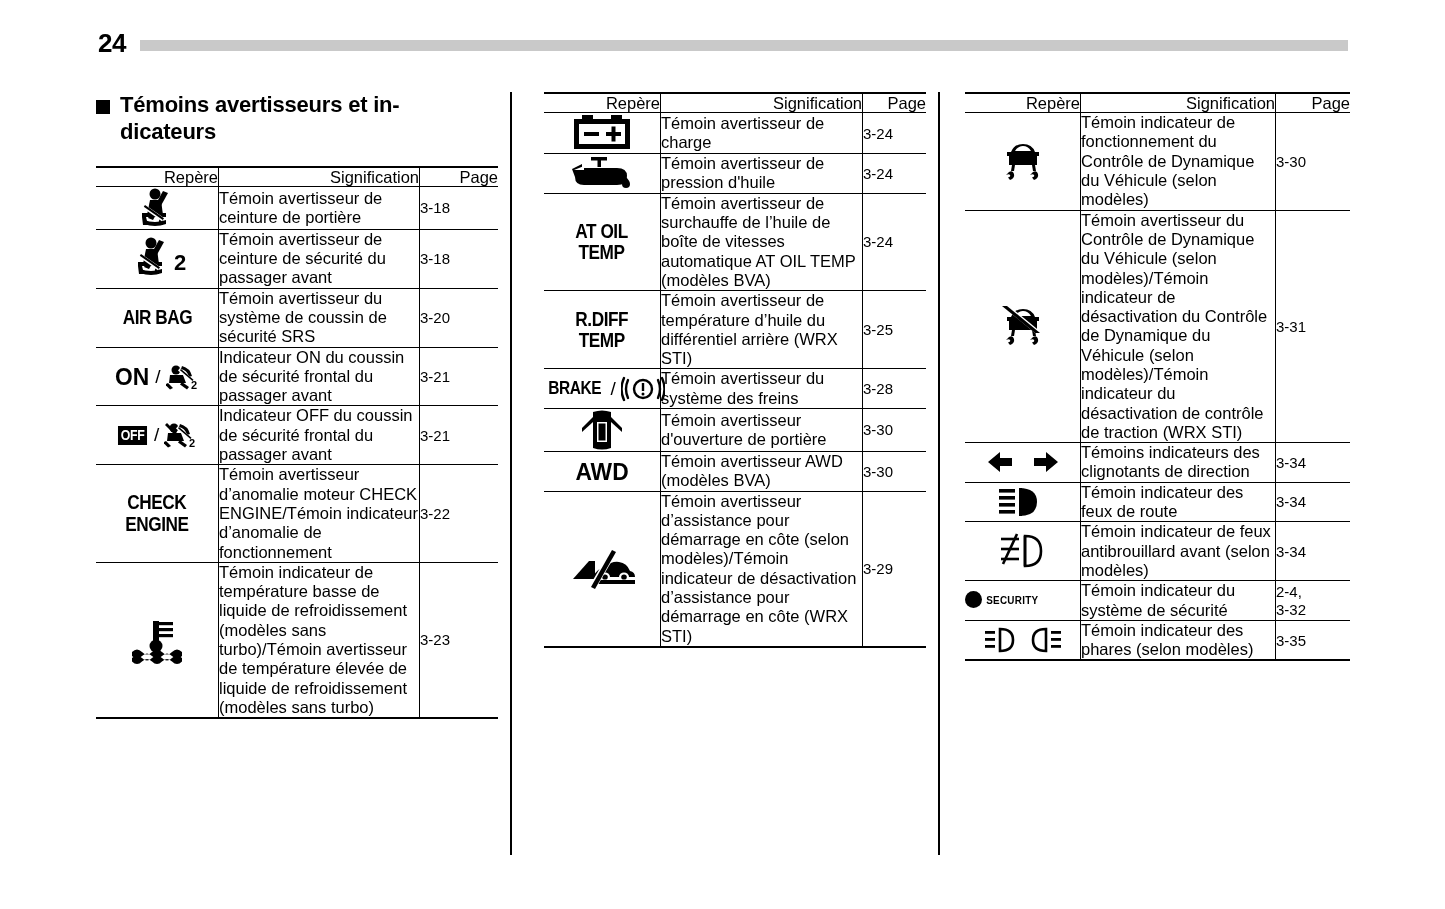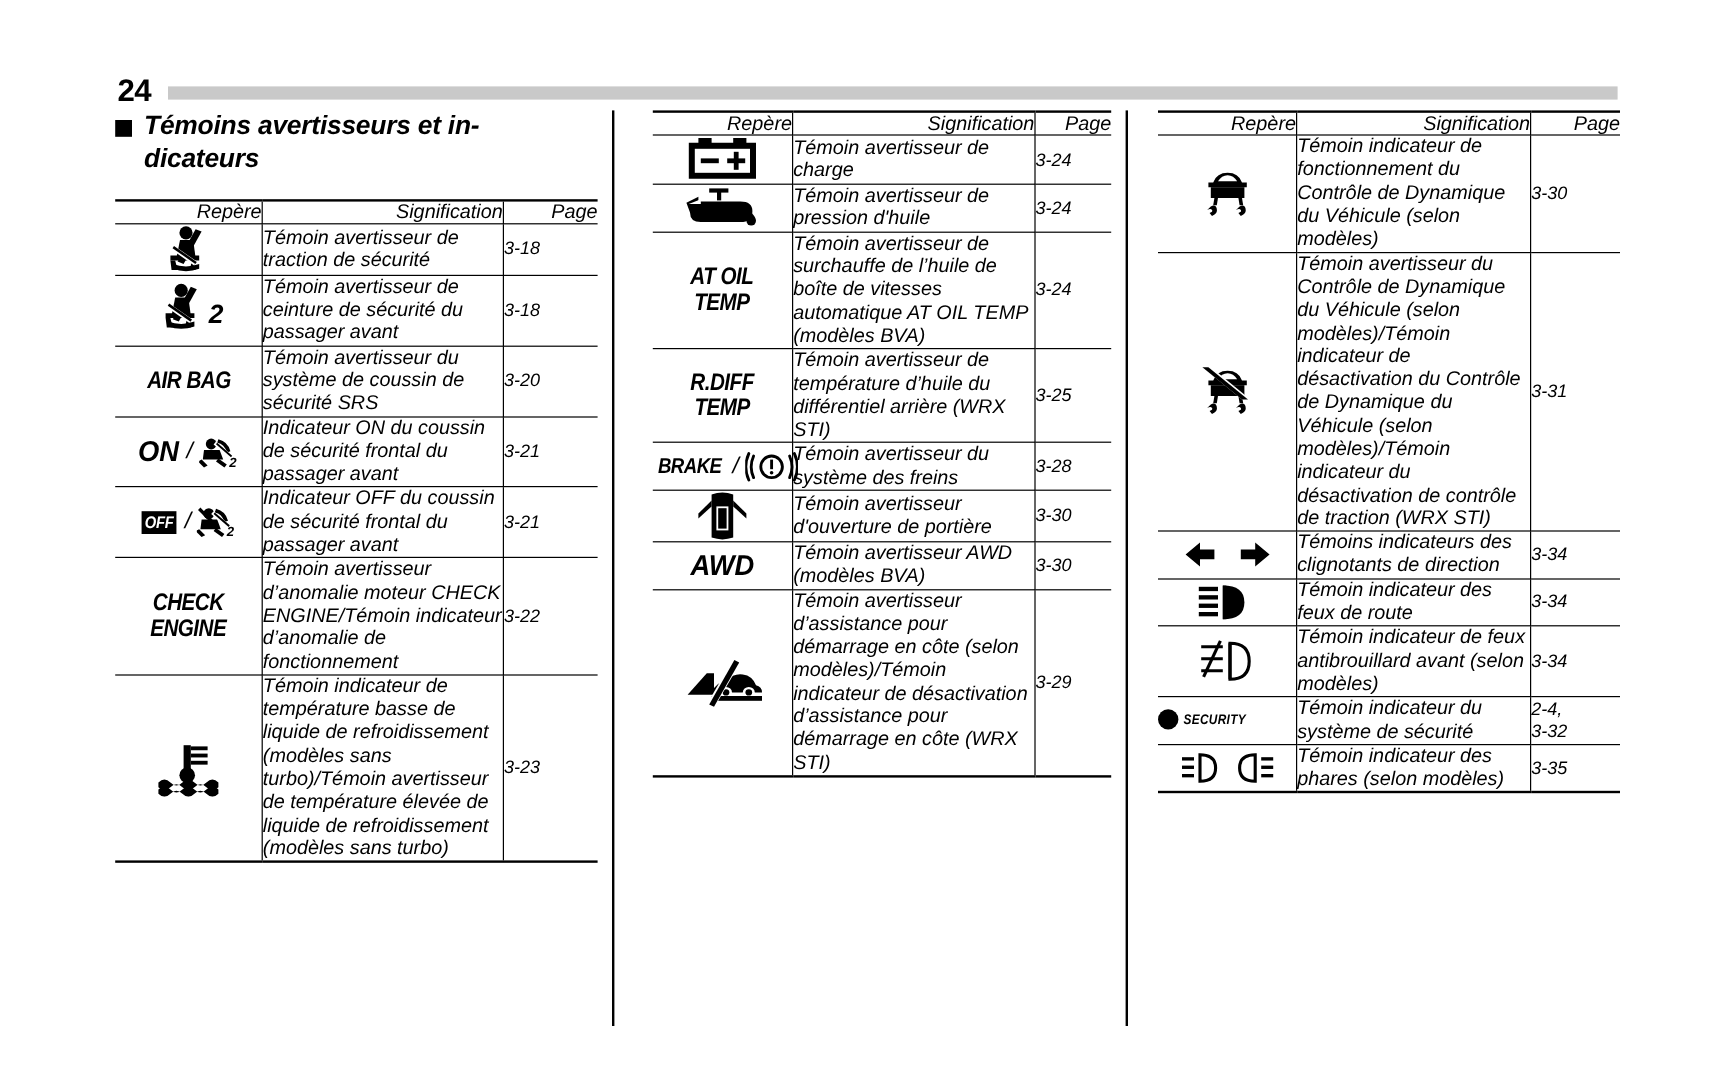--- a/index.html
+++ b/index.html
@@ -15,21 +15,20 @@
     position: relative;
     overflow: hidden;
   }
 
   
   .page-header {
     position: absolute;
     left: 0; top: 0;
     width: 1269px;
     height: 70px;
-    margin-top: 32px;
   }
   .page-number {
     position: absolute;
     left: 98px;
     top: 30px;
     font-size: 26px;
     font-weight: bold;
     letter-spacing: -0.5px;
     line-height: 1;
   }
@@ -43,21 +42,20 @@
   }
 
   
   .columns {
     position: absolute;
     left: 0;
     top: 92px;
     width: 1445px;
     display: flex;
     align-items: flex-start;
-    font-style: italic;
   }
   .col {
     position: relative;
   }
   .col-1 { width: 400px; margin-left: 96px; }
   .col-2 { width: 380px; margin-left: 32px; }
   .col-3 { width: 383px; margin-left: 25px; }
 
   .col-divider {
     width: 2px;
@@ -231,21 +229,21 @@
                 <path d="M14 30 l2 8 h-5 l-1 -8 z"></path>
                 <path d="M30 30 l1 8 h-5 l2 -8 z"></path>
                 <path d="M12 33 q11 4 22 0 l0 4 q-11 4 -22 0 z"></path>
                 <path d="M31 4 l5 2 l-15 27 l-5 -2 z"></path>
                 <path d="M12 17 l20 14 l-2.2 3.2 l-20 -14 z" fill="#fff"></path>
                 <path d="M13 18 l19 13.3 l-1.2 1.8 l-19 -13.3 z"></path>
               </g>
             </svg>
           </span>
         </td>
-        <td class="desc-cell">Témoin avertisseur de traction de sécurité</td>
+        <td class="desc-cell">Témoin avertisseur de ceinture de portière</td>
         <td class="page-cell">3-18</td>
       </tr>
 
       <tr>
         <td class="sym-cell">
           <span class="sym-inline">
             <svg width="50" height="42" viewBox="0 0 50 42">
               <g fill="#000">
                 <circle cx="23" cy="7" r="5.5"></circle>
                 <path d="M18 13 L29 13 L31 28 L15 28 Z"></path>

